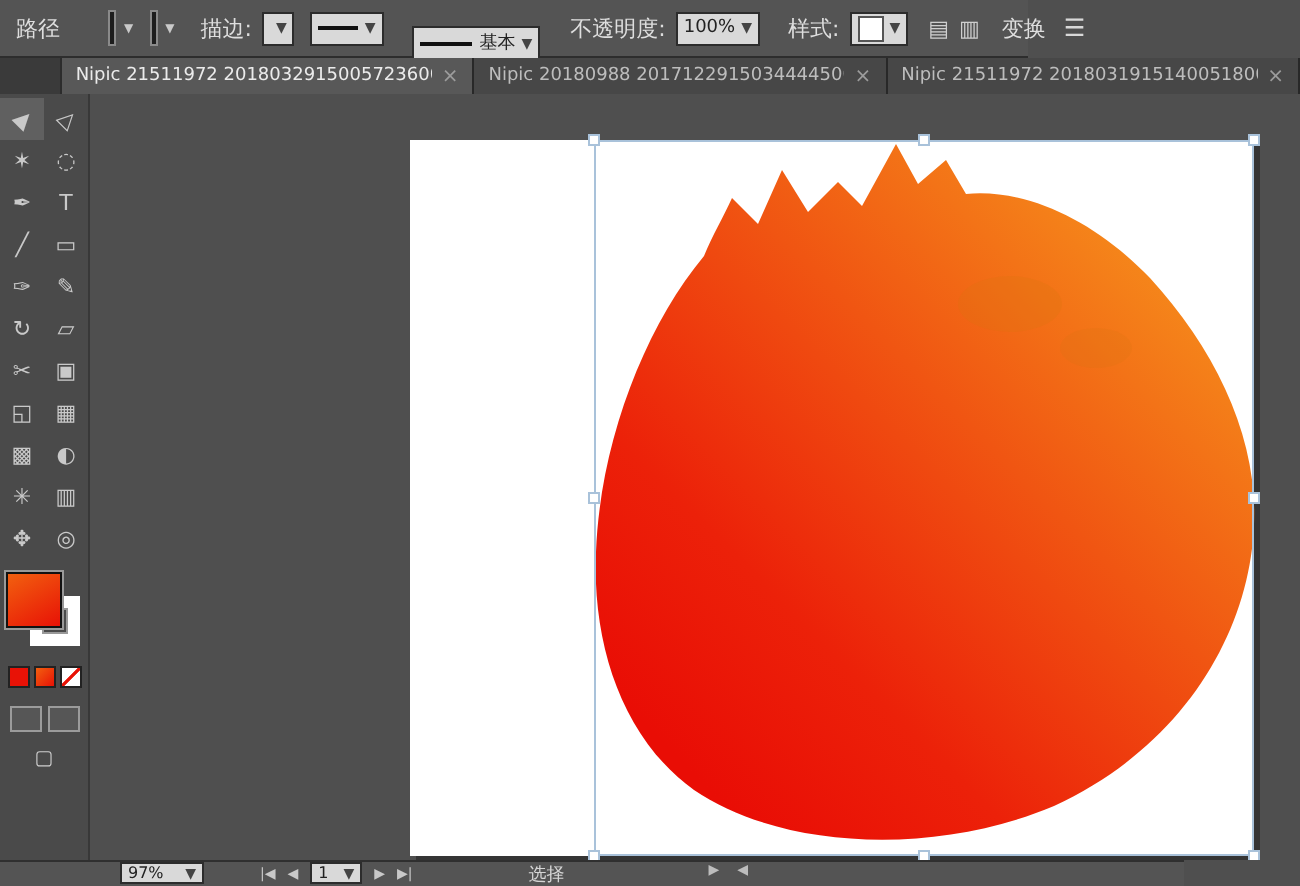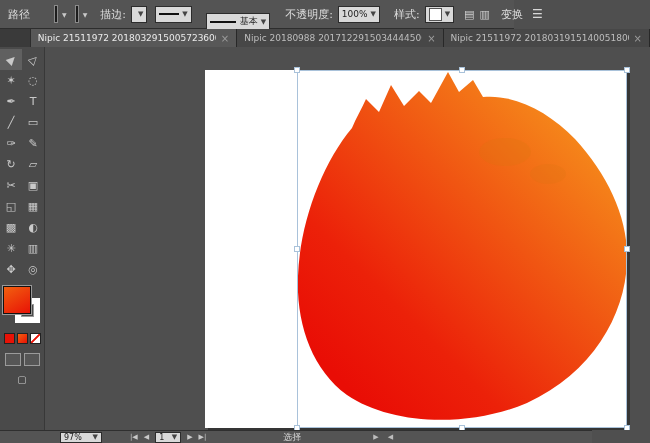--- a/index.html
+++ b/index.html
@@ -56,27 +56,27 @@
   .dmode{width:14px;height:11px;border:1px solid #9b9b9b;background:#565656;}
   .screen-mode{margin-top:8px;color:#c9c9c9;font-size:10px;}
 
   
   .canvas{position:absolute;left:45px;top:47px;width:605px;height:383px;background:#4f4f4f;}
   .canvas svg{display:block;}
   .handle{fill:#ffffff;}
 
   
   .status-bar{position:absolute;left:0;top:430px;width:592px;height:13px;background:#545454;
-              border-top:1px solid #2f2f2f;display:flex;align-items:center;font-size:9px;
+              border-top:1px solid #2f2f2f;display:flex;align-items:flex-start;font-size:9px;
               color:#d5d5d5;box-sizing:border-box;}
   .zoom-dd{margin-left:60px;width:42px;height:11px;font-size:8px;}
   .nav{display:flex;align-items:center;gap:6px;margin-left:28px;}
   .nav-btn{font-size:7px;color:#c9c9c9;}
   .artboard-dd{width:26px;height:11px;font-size:8px;}
-  .status-text{margin-left:77px;}
+  .status-text{margin-left:58px;}
   .scroll-arrows{margin-left:72px;display:flex;gap:9px;font-size:7px;color:#bdbdbd;}
 </style>
 </head>
 <body>
 
 <div class="control-bar">
   <span class="cb-label">路径</span>
 
   <span class="swatch" style="margin-left: 20px; background: rgb(237, 26, 9);"></span>
   <span class="tiny-arrow">▼</span>

